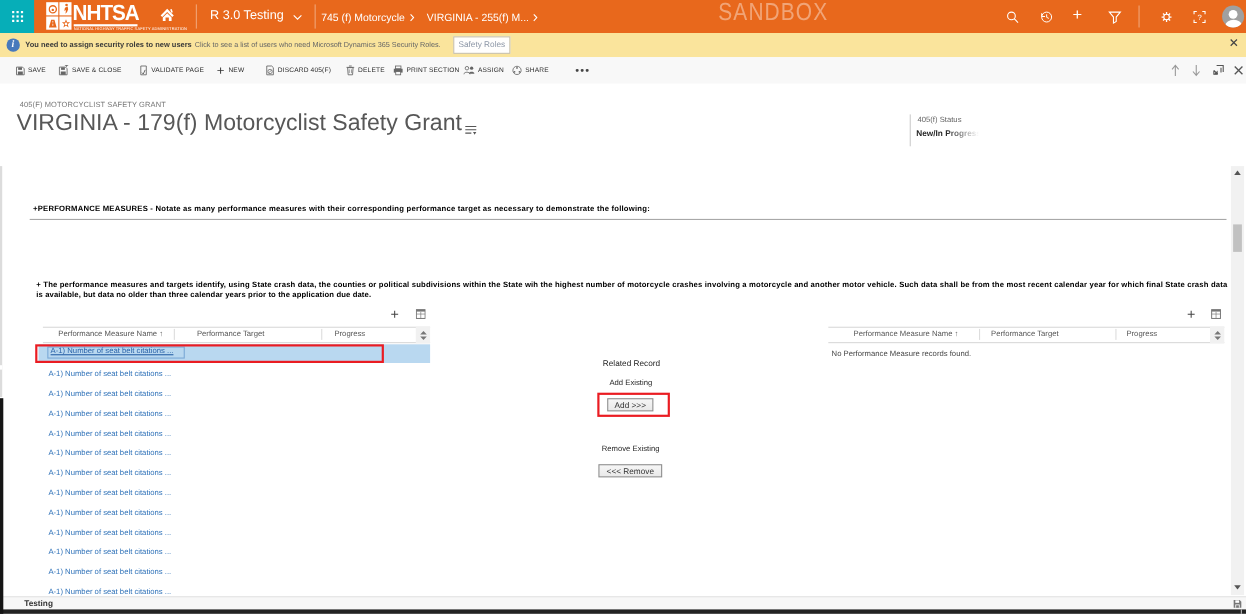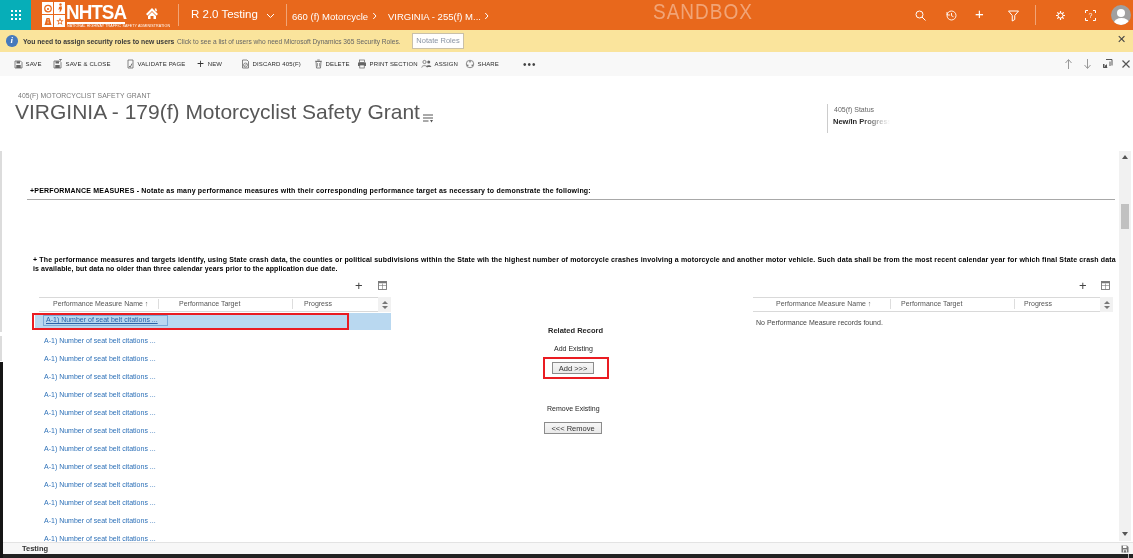--- a/index.html
+++ b/index.html
@@ -150,39 +150,39 @@
       <path d="M18 3 L23 3 L23 8"></path>
       <path d="M8 23 L3 23 L3 18"></path>
       <path d="M18 23 L23 23 L23 18"></path>
     </g>
     <text x="13" y="18" font-size="14" fill="#fff" text-anchor="middle" font-family="Liberation Sans">?</text>
   </svg>
 <div class="abs" style="left:1111px;top:5px;width:20px;height:20px;border-radius:50%;background:#a0a0a0;overflow:hidden">
   <div class="abs" style="left:6px;top:3.5px;width:8px;height:8px;border-radius:50%;background:#fff"></div>
   <div class="abs" style="left:2.5px;top:12.5px;width:15px;height:10px;border-radius:50% 50% 0 0;background:#fff"></div>
 </div>
-<div class="navtxt" style="left:191px;top:8px;font-size:11.5px">R 2.0 Testing</div>
+<div class="navtxt" style="left:191px;top:8px;font-size:11.5px">R 3.0 Testing</div>
 <svg class="abs" style="left:266px;top:12px" width="9" height="7" viewBox="0 0 18 14">
     <path d="M2 4 L9 11 L16 4" fill="none" stroke="#fff" stroke-width="2"></path>
   </svg>
-<div class="navtxt" style="left:292px;top:10.5px;font-size:9.5px">660 (f) Motorcycle</div>
+<div class="navtxt" style="left:292px;top:10.5px;font-size:9.5px">745 (f) Motorcycle</div>
 <svg class="abs" style="left:372px;top:11.5px" width="5" height="8" viewBox="0 0 10 16">
     <path d="M2.5 2 L8 8 L2.5 14" fill="none" stroke="#fff" stroke-width="2"></path>
   </svg>
 <div class="navtxt" style="left:388px;top:10.5px;font-size:9.5px">VIRGINIA - 255(f) M...</div>
 <svg class="abs" style="left:484px;top:11.5px" width="5" height="8" viewBox="0 0 10 16">
     <path d="M2.5 2 L8 8 L2.5 14" fill="none" stroke="#fff" stroke-width="2"></path>
   </svg>
 <div id="sandbox">SANDBOX</div>
 
 <div id="notif">
   <div class="ic">i</div>
   <div class="b">You need to assign security roles to new users</div>
   <div class="g">Click to see a list of users who need Microsoft Dynamics 365 Security Roles.</div>
-  <div class="btn">Notate Roles</div>
+  <div class="btn">Safety Roles</div>
   <div class="x">✕</div>
 </div>
 
 <div id="cmd"></div>
 <div class="ci" style="left:14px">
   <svg width="9" height="9" viewBox="0 0 18 18">
       <path d="M2 2 L13 2 L16 5 L16 16 L2 16 Z" fill="none" stroke="#666" stroke-width="1.6"></path>
       <rect x="5" y="2.5" width="7" height="4.5" fill="#666"></rect>
       <rect x="4.5" y="10" width="9" height="6" fill="#666"></rect>
     </svg>
@@ -339,21 +339,21 @@
 <div class="gcol" style="left:901px;top:300px">Performance Target</div>
 <div class="gcol" style="left:1024px;top:300px">Progress</div>
 <div class="gsep" style="left:890px;top:299px"></div>
 <div class="gsep" style="left:1014px;top:299px"></div>
 <div class="spin" style="left:1100px;top:297px;width:13px;height:15px">
   <div class="t" style="border-bottom:3.5px solid #777"></div>
   <div class="t" style="border-top:3.5px solid #777"></div>
 </div>
 <div id="norec">No Performance Measure records found.</div>
 
-<div class="cc" style="left:548px;top:326px;font-size:7.5px;font-weight:bold">Related Record</div>
+<div class="cc" style="left:548px;top:326px;font-size:7.5px;font-weight:normal">Related Record</div>
 <div class="cc" style="left:554px;top:345px;font-size:7px">Add Existing</div>
 <div class="wbtn" style="left:552px;top:362px;width:42px;height:12px;line-height:11px">Add &gt;&gt;&gt;</div>
 <div class="redbox" style="left:543px;top:357px;width:66px;height:22px"></div>
 <div class="cc" style="left:547px;top:405px;font-size:7px">Remove Existing</div>
 <div class="wbtn" style="left:544px;top:422px;width:58px;height:12px;line-height:11px">&lt;&lt;&lt; Remove</div>
 
 <div id="sbar"></div>
 <div class="arr" style="left:1122px;top:155px;border-bottom:4px solid #555"></div>
 <div class="arr" style="left:1122px;top:532px;border-top:4px solid #555"></div>
 <div id="sthumb"></div>

